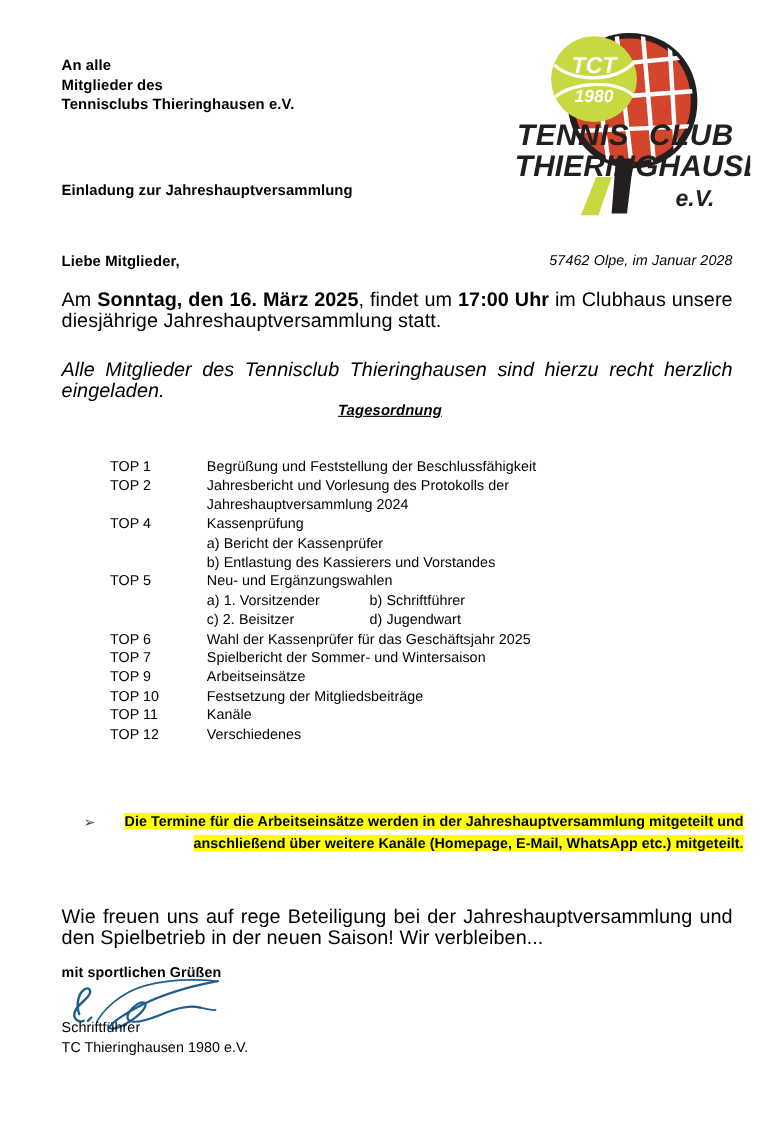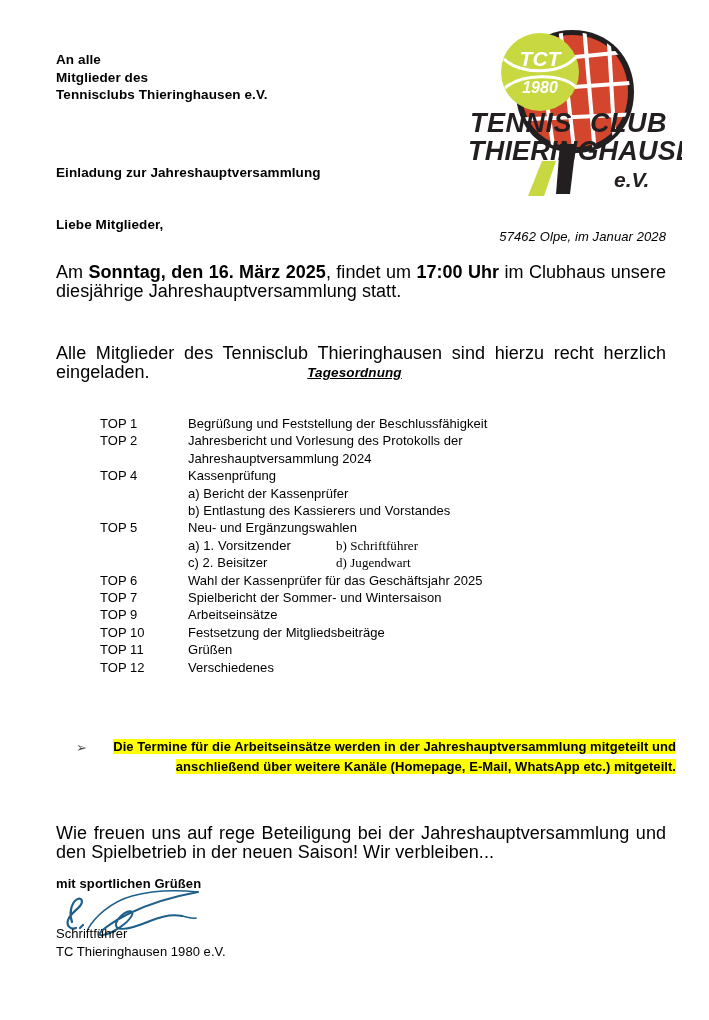--- a/index.html
+++ b/index.html
@@ -50,21 +50,21 @@
     left: 56px;
     top: 165px;
     font-size: 13.5px;
     font-weight: bold;
     letter-spacing: 0.1px;
   }
 
   .salutation {
     position: absolute;
     left: 56px;
-    top: 217px;
+    top: 230px;
     font-size: 13.5px;
     font-weight: bold;
     letter-spacing: 0.1px;
   }
 
   .placedate {
     position: absolute;
     right: 43px;
     top: 229px;
     font-size: 13px;
@@ -77,21 +77,21 @@
     position: absolute;
     left: 56px;
     width: 610px;
     font-size: 18px;
     line-height: 19px;
     text-align: justify;
     letter-spacing: 0.05px;
   }
   .para b { font-weight: bold; }
   .p-meeting { top: 263px; }
-  .p-invite  { top: 344px; }
+  .p-invite  { top: 327px; font-style: italic; }
   .p-closing { top: 824px; }
 
   .agenda-title {
     position: absolute;
     left: 0;
     width: 709px;
     top: 365px;
     text-align: center;
     font-size: 13.5px;
     font-weight: bold;
@@ -114,21 +114,21 @@
     padding: 0;
     vertical-align: top;
     letter-spacing: 0.05px;
   }
   .agenda td.top-label { width: 88px; white-space: nowrap; }
   .agenda td.top-text  { width: 382px; }
   .sub-two {
     display: flex;
   }
   .sub-two span.c1 { width: 148px; flex: 0 0 148px; }
-  .sub-two span.c2 { flex: 1 1 auto; font-family: Liberation Serif, serif; }
+  .sub-two span.c2 { flex: 1 1 auto; }
 
   
   .note {
     position: absolute;
     left: 76px;
     top: 737px;
     width: 600px;
     display: flex;
     align-items: flex-start;
   }
@@ -301,21 +301,21 @@
         </tr>
         <tr>
           <td class="top-label">TOP 10</td>
           <td class="top-text">
             <div>Festsetzung der Mitgliedsbeiträge</div>
           </td>
         </tr>
         <tr>
           <td class="top-label">TOP 11</td>
           <td class="top-text">
-            <div>Grüßen</div>
+            <div>Kanäle</div>
           </td>
         </tr>
         <tr>
           <td class="top-label">TOP 12</td>
           <td class="top-text">
             <div>Verschiedenes</div>
           </td>
         </tr>
       </tbody>
   </table>

